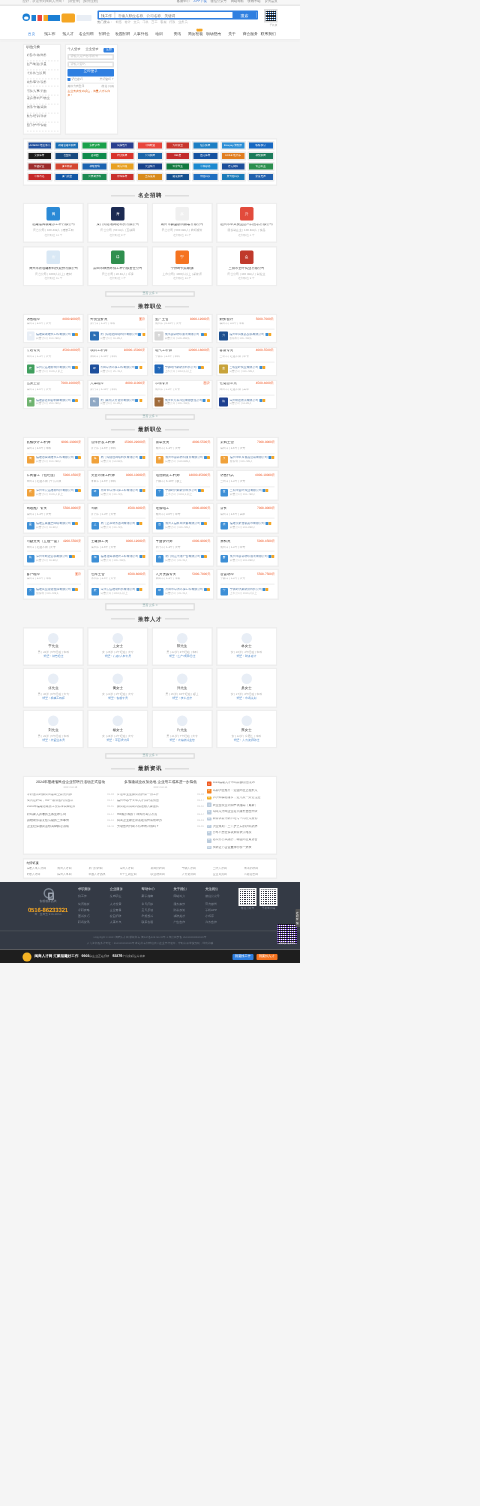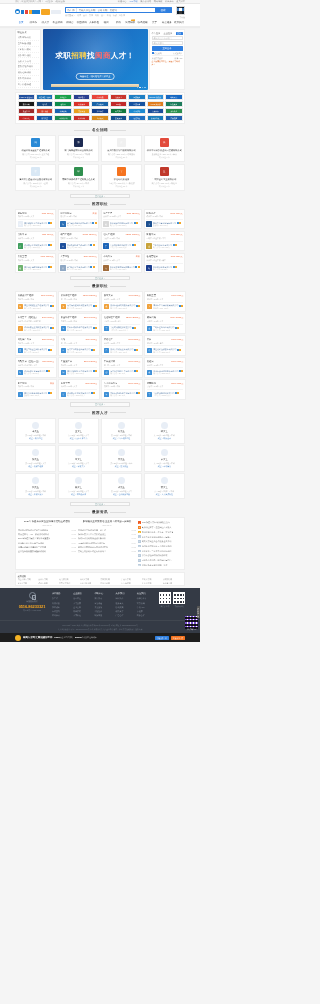--- a/index.html
+++ b/index.html
@@ -293,34 +293,20 @@
             <div class="cat-item">计算机/互联网</div>
             <div class="cat-item">财务/审计/税务</div>
             <div class="cat-item">行政/人事/后勤</div>
             <div class="cat-item">建筑/房地产/物业</div>
             <div class="cat-item">物流/仓储/采购</div>
             <div class="cat-item">教育/培训/科研</div>
             <div class="cat-item">医疗/护理/保健</div>
           </div>
       </div>
 
-      <div class="hero-mid">
-        <span class="glow"></span>
-        <div class="hero-ttl">
-          <span>求职</span><em>招聘</em><span>找</span><b class="r">闽商</b><span>人才！</span>
-        </div>
-        <div class="hero-pill">海量岗位，随时随地开启新职业</div>
-        <div class="hero-base"></div>
-        <div class="hero-dots">
-          <i></i>
-          <i class="on"></i>
-          <i></i>
-          <i></i>
-        </div>
-      </div>
 
       <div class="hero-right">
         <div class="hr-tabs">
           <span class="t">个人登录</span>
           <span class="t">企业登录</span>
           <span class="btn-reg">注册</span>
         </div>
         <div class="hr-field">请输入用户名/手机号</div>
         <div class="hr-field">请输入密码</div>
         <div class="hr-login">立即登录</div>

